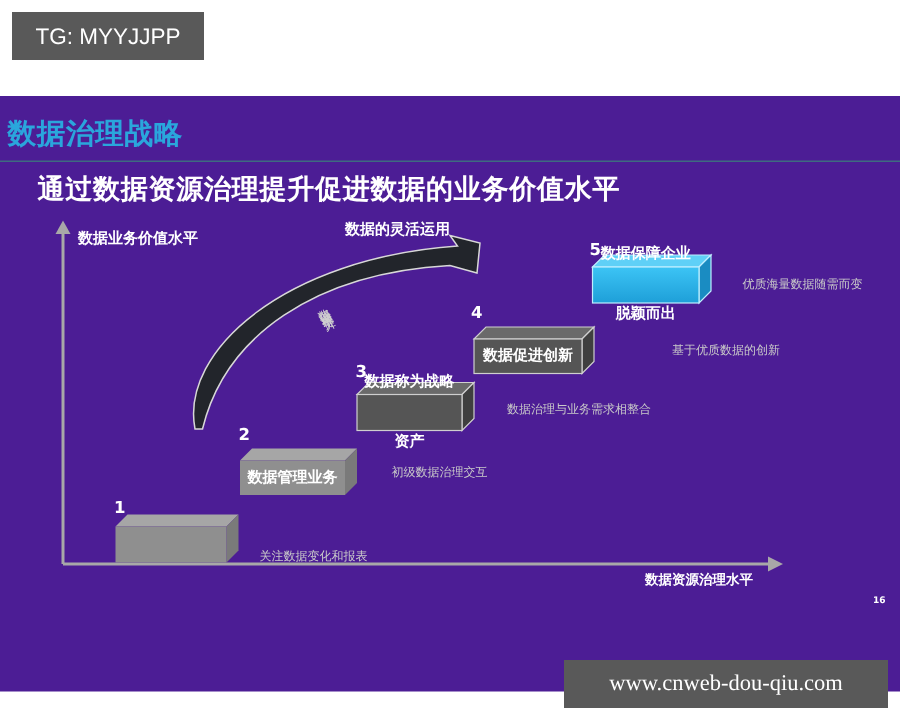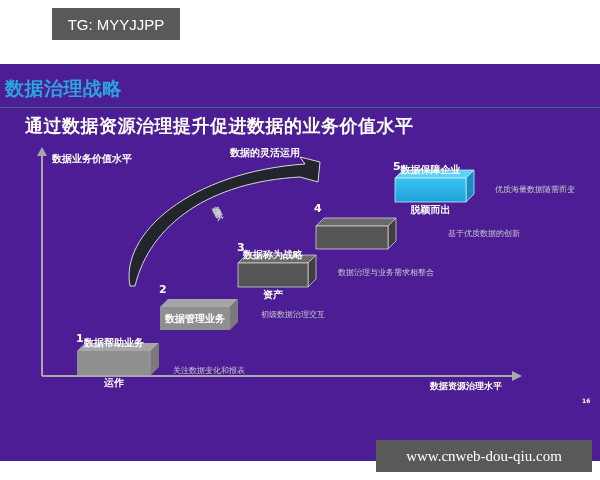--- a/index.html
+++ b/index.html
@@ -6,21 +6,20 @@
   body {
     width: 600px; height: 480px; position: relative; overflow: hidden;
     background: #ffffff;
     font-family: "DejaVu Sans", "Liberation Sans", sans-serif;
   }
   .tag-top {
     position: absolute; left: 8px; top: 8px; width: 128px; height: 32px;
     background: #595959; color: #ffffff; font-size: 15px;
     display: flex; align-items: center; justify-content: center;
     font-family: "Liberation Sans", sans-serif;
-    margin-left: 44px;
   }
   .tag-bottom {
     position: absolute; left: 376px; top: 440px; width: 216px; height: 32px;
     background: #595959; color: #ffffff; font-size: 15px;
     display: flex; align-items: center; justify-content: center;
     font-family: Liberation Serif, serif;
   }
   .slide {
     position: absolute; left: 0; top: 64px; width: 600px; height: 397px;
     background: #4c1d95;
@@ -115,40 +114,39 @@
       <polygon points="466,114 474,106 474,130 466,138" fill="#1a8cc2" stroke="#bfeeff" stroke-width="0.8"></polygon>
       <rect x="395" y="114" width="71" height="24" fill="url(#g5)" stroke="#bfeeff" stroke-width="0.8"></rect>
     </g>
   </svg>
 
   <div class="lbl lbl-bold" style="left:52px; top:88px;">数据业务价值水平</div>
   <div class="lbl lbl-bold" style="left:230px; top:82px;">数据的灵活运用</div>
   <div class="curve-text" style="left:205px; top:140px;">数据治理水平提升</div>
 
   <div class="num" style="left:76px; top:268px;">1</div>
-  <div class="box-text" style="left:77px; top:287px; width:74px; height:24px; flex-direction:column;">
-    <span>数据帮助业务</span>
-    <span>运作</span>
-  </div>
   <div class="desc" style="left:173px; top:285px;margin-top:16px;">关注数据变化和报表</div>
 
   <div class="num" style="left:159px; top:219px;">2</div>
   <div class="box-text" style="left:160px; top:243px; width:70px; height:23px;">
     <span>数据管理业务</span>
   </div>
   <div class="desc" style="left:261px; top:245px;">初级数据治理交互</div>
 
   <div class="num" style="left:237px; top:177px;">3</div>
   <div class="box-text" style="left:238px; top:199px; width:70px; height:24px; flex-direction:column;">
     <span>数据称为战略</span>
     <span>资产</span>
   </div>
   <div class="desc" style="left:338px; top:203px;">数据治理与业务需求相整合</div>
 
   <div class="num" style="left:314px; top:138px;">4</div>
+  <div class="box-text" style="left:316px; top:162px; width:72px; height:23px;">
+    <span>数据促进创新</span>
+  </div>
   <div class="desc" style="left:418px; top:164px;margin-left:30px;">基于优质数据的创新</div>
 
   <div class="num" style="left:393px; top:96px;">5</div>
   <div class="box-text" style="left:395px; top:114px; width:71px; height:24px; flex-direction:column;">
     <span>数据保障企业</span>
     <span>脱颖而出</span>
   </div>
   <div class="desc" style="left:495px; top:120px;">优质海量数据随需而变</div>
 
   <div class="lbl lbl-bold" style="left:430px; top:316px; font-size:9px;">数据资源治理水平</div>

